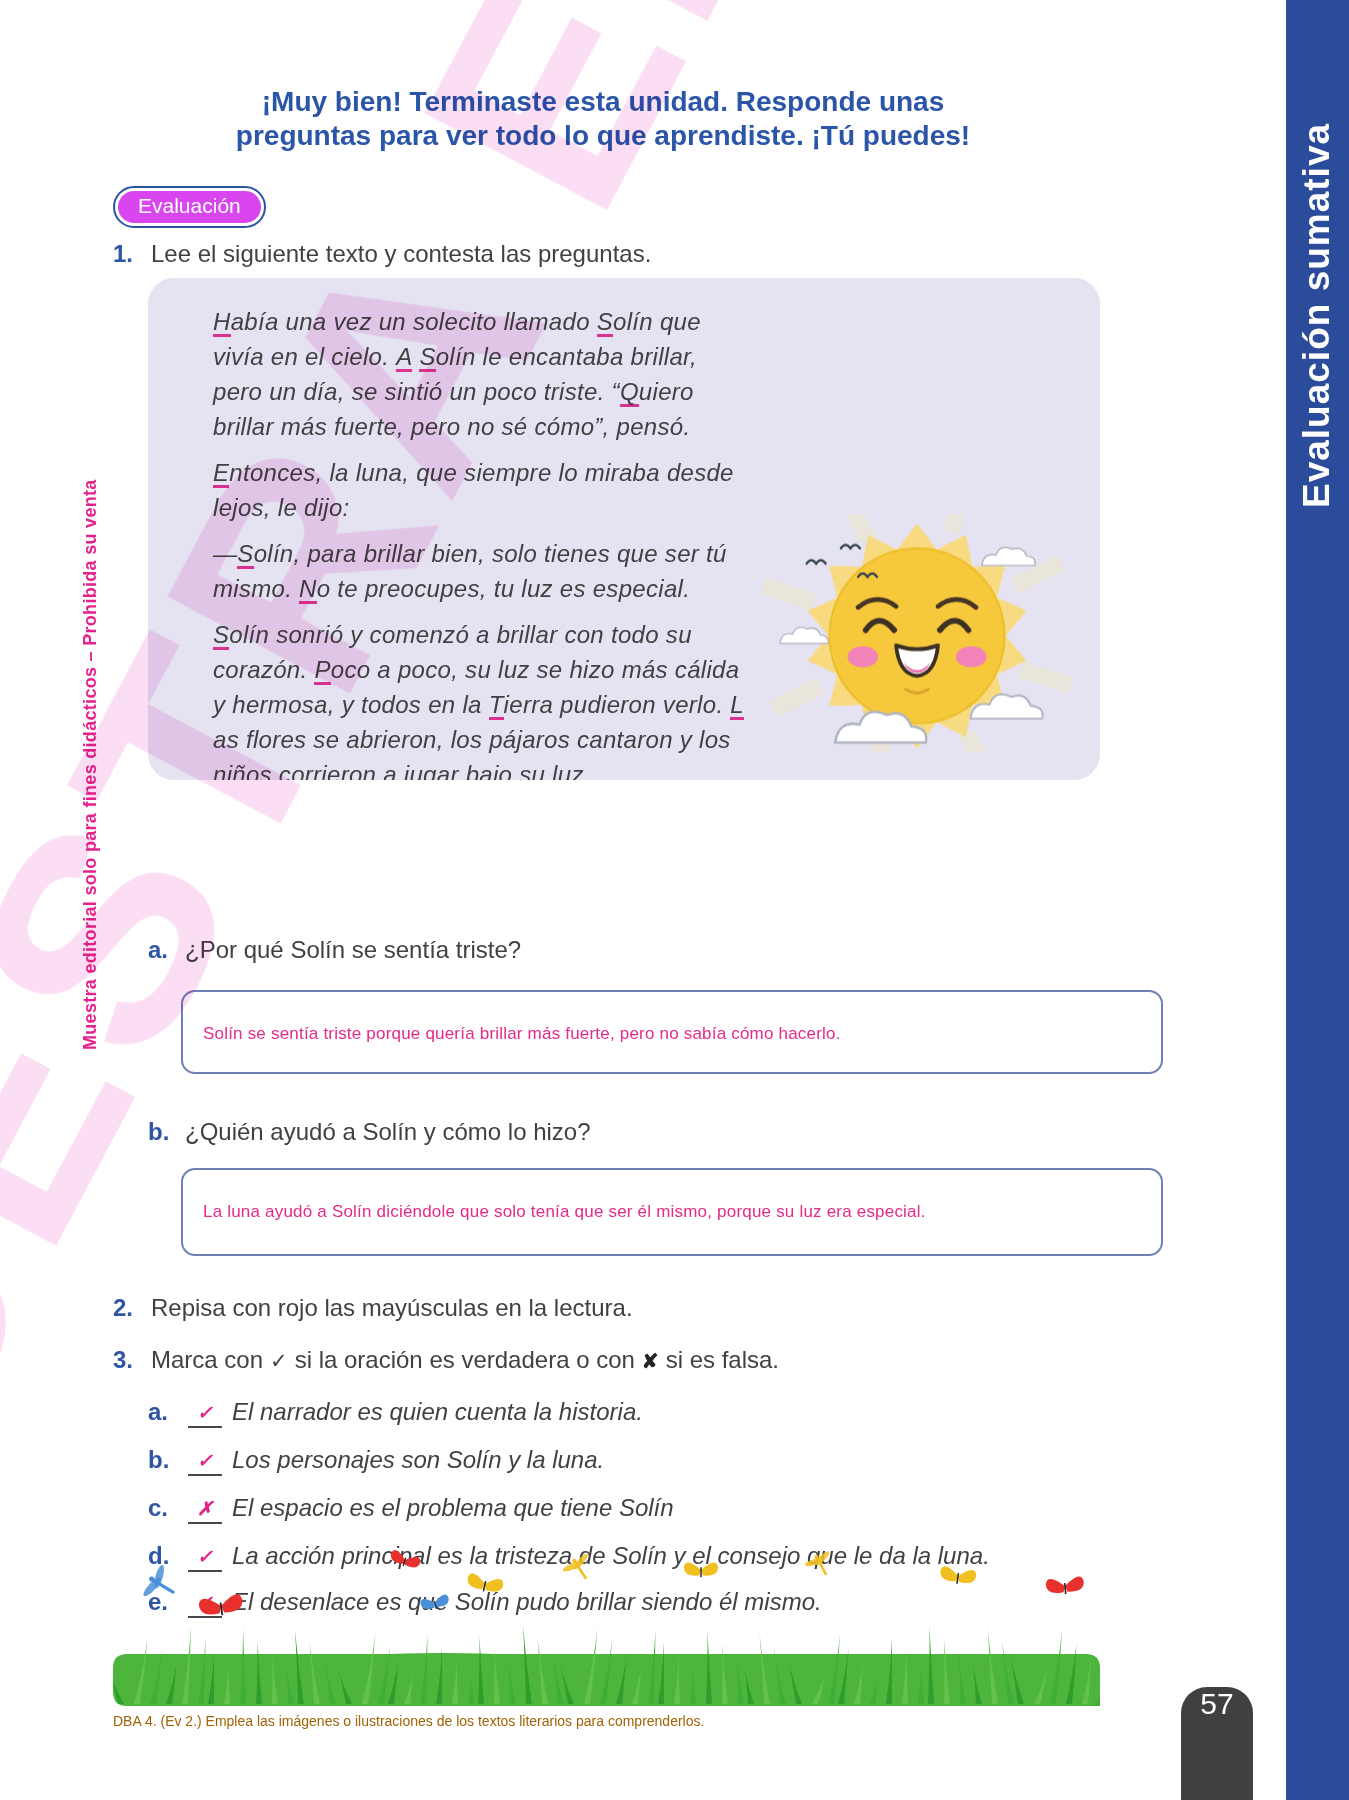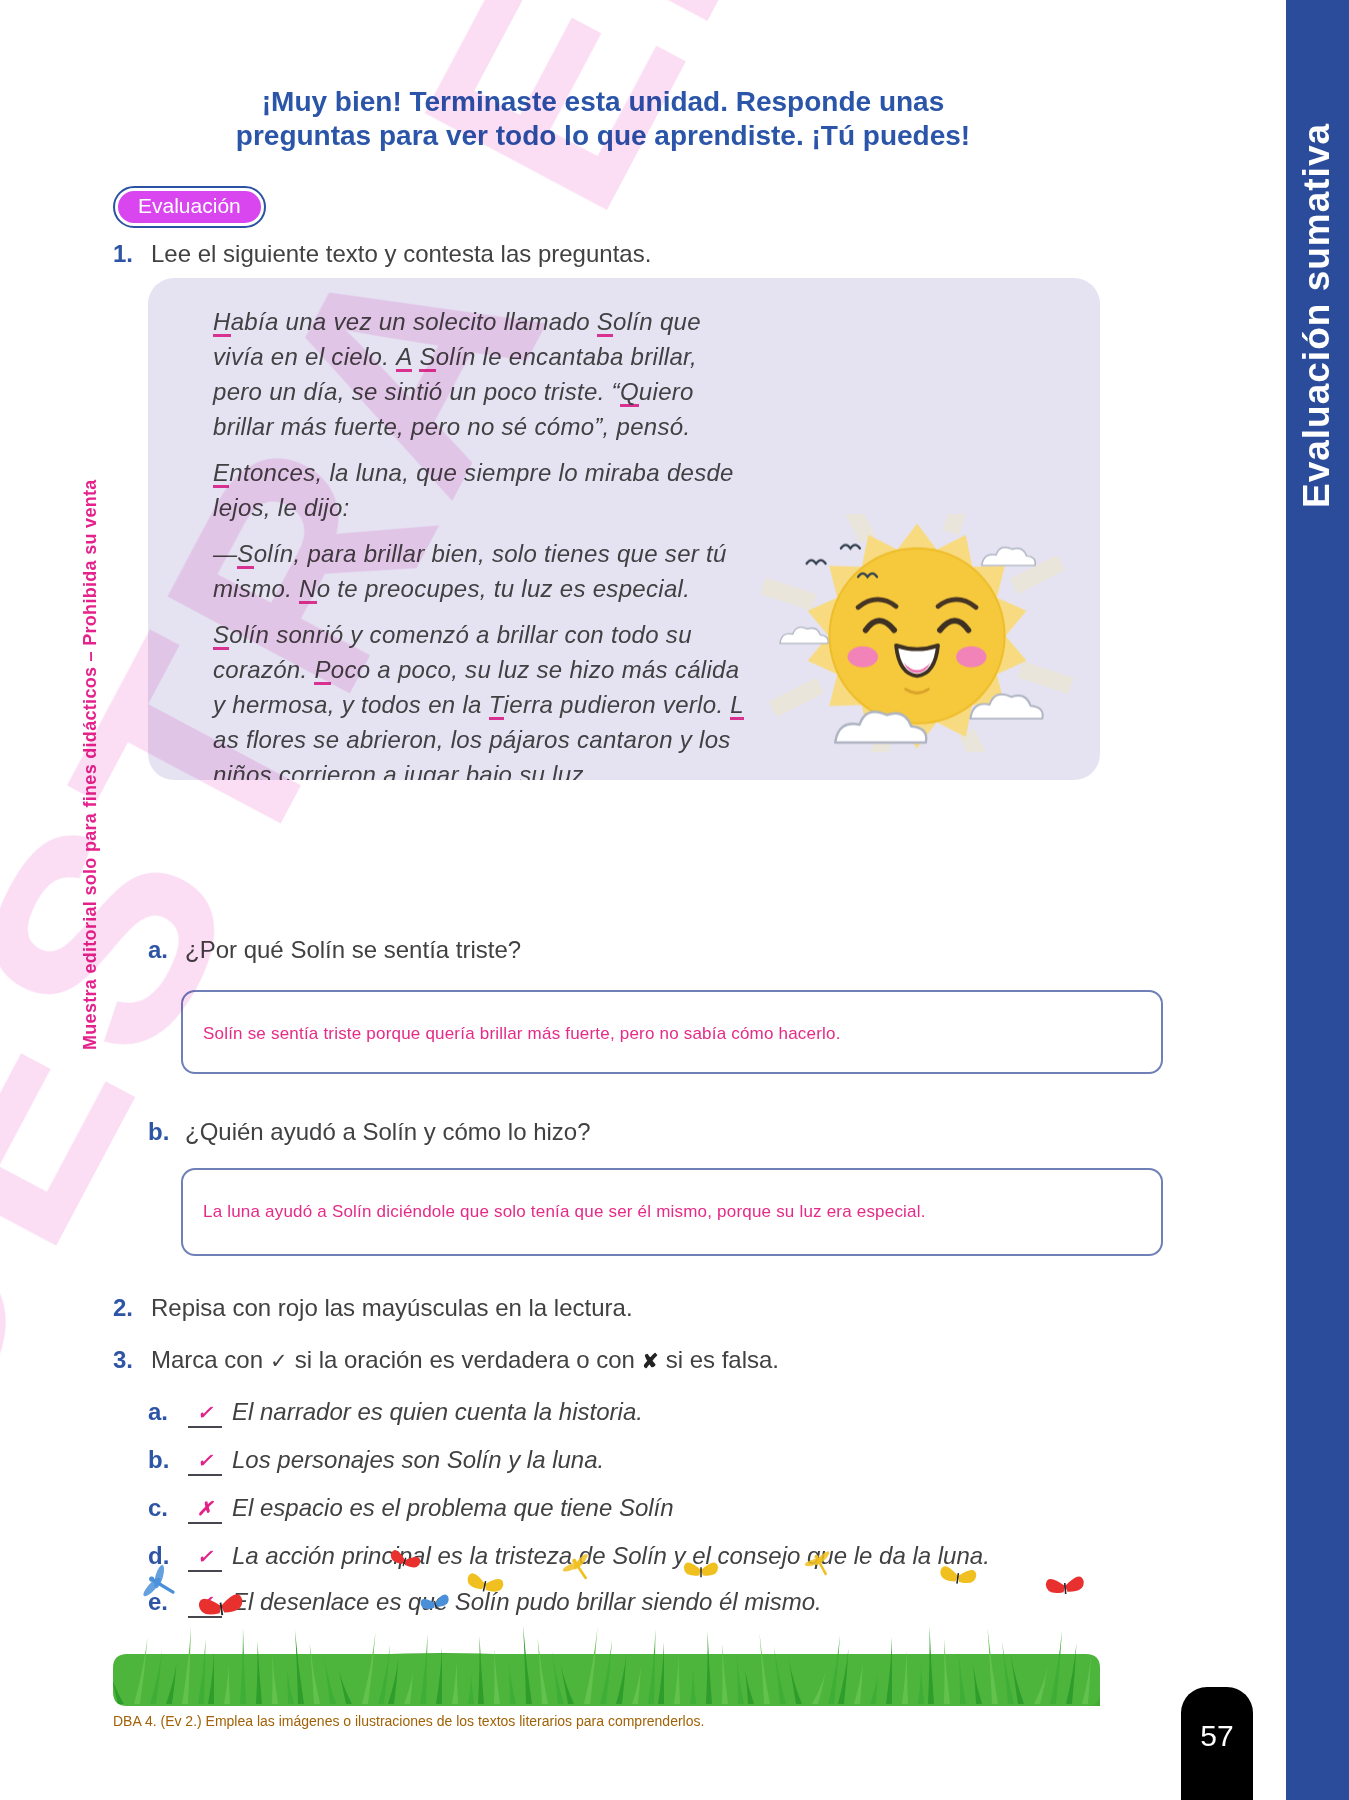--- a/index.html
+++ b/index.html
@@ -19,22 +19,22 @@
   
   .sidebar { position:absolute; right:0; top:0; width:63px; height:1800px; background:#2b4c9b; z-index:7; }
   .sidebar-text {
     position:absolute; top:88px; right:8px; height:420px; width:48px;
     writing-mode:vertical-rl; transform:rotate(180deg);
     color:#ffffff; font-weight:bold; font-size:37px; letter-spacing:1px;
     display:flex; align-items:center; z-index:8; white-space:nowrap;
   }
   .pagenum-box {
     position:absolute; left:1181px; top:1687px; width:72px; height:113px;
-    background:#000000; border-radius:26px 26px 0 0; z-index:7;
-    text-align:center; padding-top:32px;
+    background:#404040; border-radius:26px 26px 0 0; z-index:7;
+    text-align:center; padding-top:0;
   }
   .pagenum-box span { color:#fff; font-size:30px; }
 
   
   .left-vertical {
     position:absolute; left:76px; top:505px; height:545px; width:28px;
     writing-mode:vertical-rl; transform:rotate(180deg);
     color:#e5218c; font-weight:bold; font-size:18px; letter-spacing:.3px;
     display:flex; align-items:center; z-index:3; white-space:nowrap;
   }

